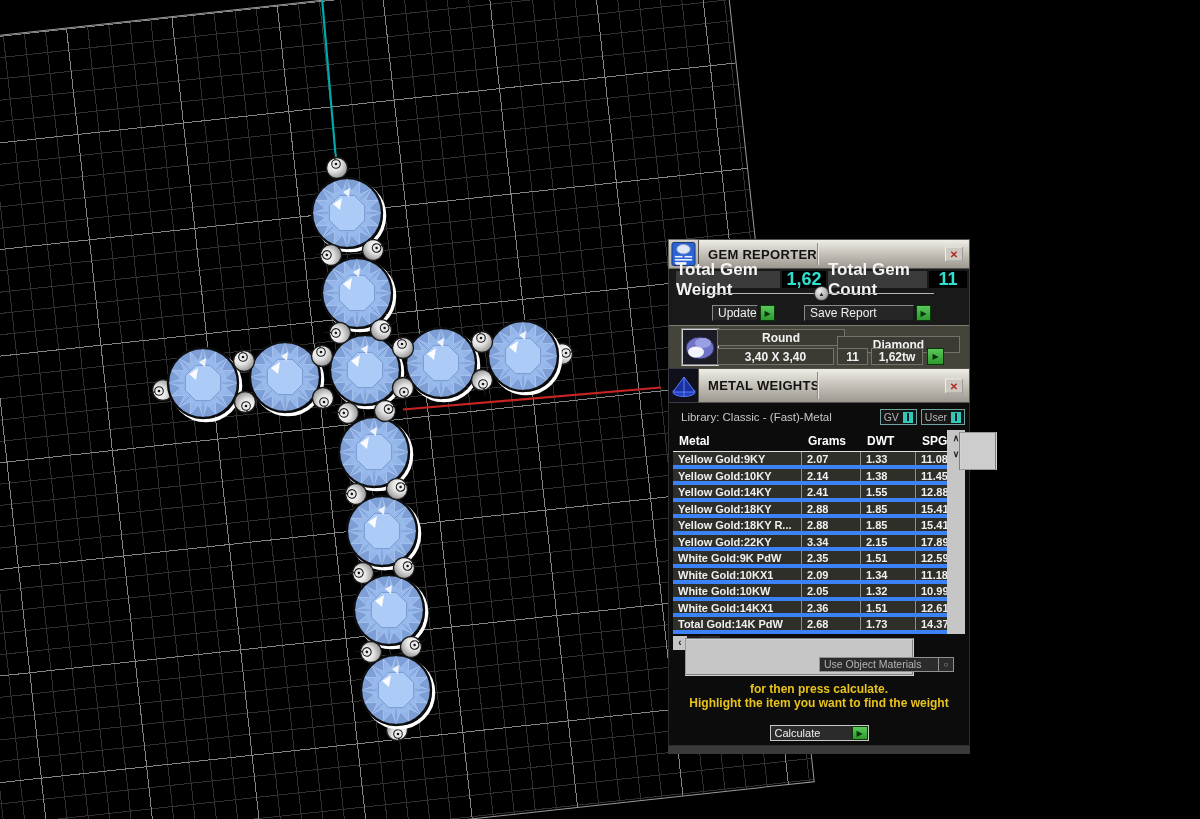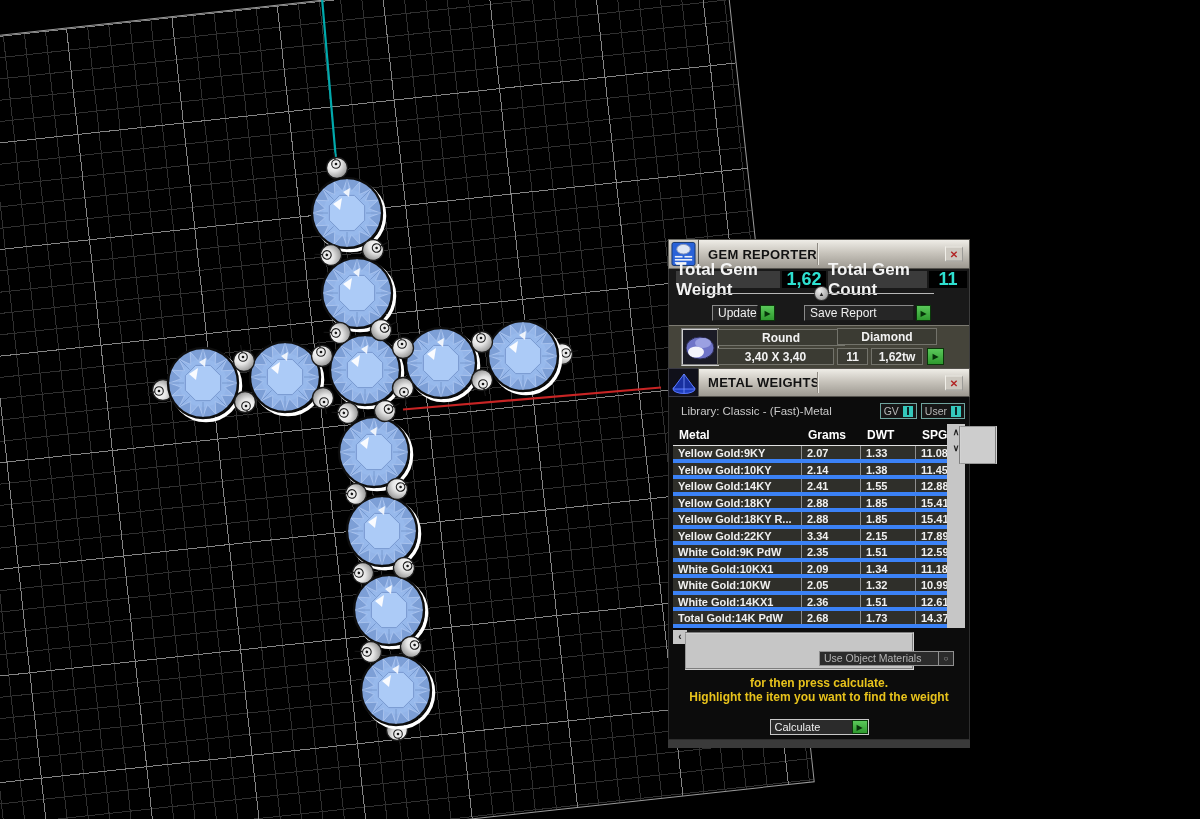--- a/index.html
+++ b/index.html
@@ -227,31 +227,31 @@
       </div>
       <div class="gemrow">
         <div class="thumb">
           <svg width="34" height="34" viewBox="-17 -17 34 34">
             <ellipse cx="0" cy="1" rx="14" ry="11" fill="#6f74c8" stroke="#2a2a50"></ellipse>
             <ellipse cx="3" cy="-4" rx="8" ry="5" fill="#9ba0e2"></ellipse>
             <ellipse cx="-4" cy="5" rx="8" ry="5.5" fill="#f4f4fb"></ellipse>
           </svg>
         </div>
         <div class="cell" style="left:48px; top:3px; width:128px">Round</div>
-        <div class="cell" style="left:168px; top:2px; width:100px">Diamond</div>
+        <div class="cell" style="left:168px; top:10px; width:123px">Diamond</div>
         <div class="cell" style="left:48px; top:22px; width:117px">3,40 X 3,40</div>
         <div class="cell" style="left:168px; top:22px; width:31px">11</div>
         <div class="cell" style="left:202px; top:22px; width:52px">1,62tw</div>
         <div class="btn-green" style="position:absolute; left:256px; top:22px; width:17px; height:17px">▶</div>
       </div>
     </div>
   </div>
 
   <div>
-    <div class="titlebar-row" style="height:29px">
+    <div class="titlebar-row" style="height:35px">
       <div class="icon-block dark">
         <svg width="26" height="24" viewBox="-13 -12 26 24">
           <ellipse cx="0" cy="6" rx="11" ry="4.5" fill="#2040c0" stroke="#5a78ff"></ellipse>
           <path d="M -11 6 L 0 -9 L 11 6 Z" fill="#1830a0" stroke="#5a78ff" stroke-width="1"></path>
           <line x1="0" y1="-9" x2="0" y2="10" stroke="#7a98ff" stroke-width="0.8"></line>
         </svg>
       </div>
       <div class="titlebar">
         <span class="title">METAL WEIGHTS</span>
         <span class="groove"></span>

